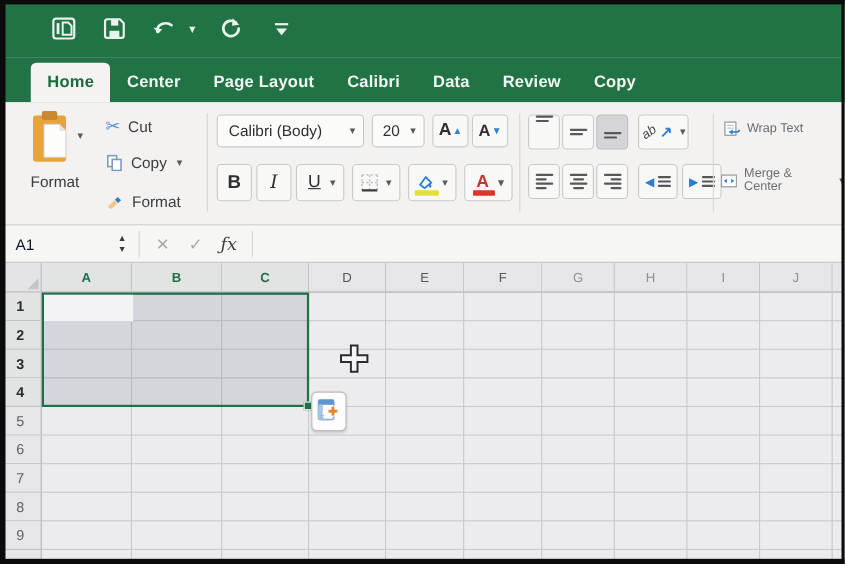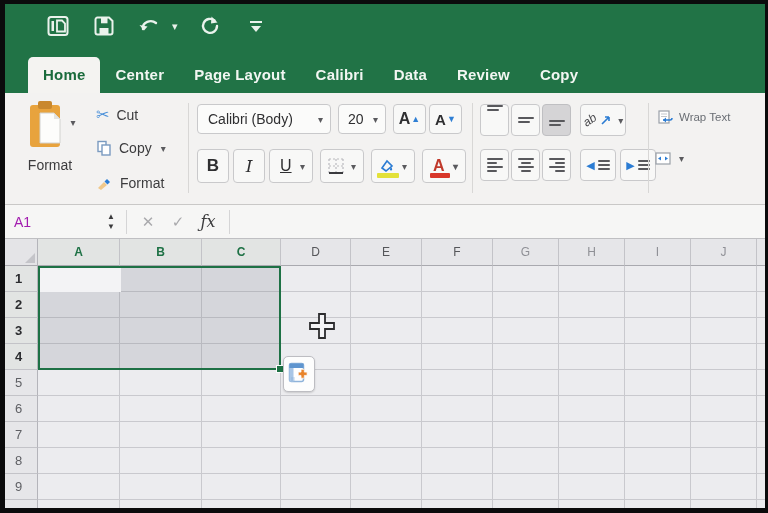--- a/index.html
+++ b/index.html
@@ -50,21 +50,21 @@
   .align-lines span { height:2px; background:#58585c; border-radius:1px; }
   .al-top { align-self:flex-start; margin-bottom:6px; }
   .al-bot { margin-top:6px; }
 
   .indent-arrow { color:#2b7cd3; font-size:11px; }
 
   .right-cmd { position:absolute; display:flex; align-items:center; gap:6px; font-size:11.5px; color:#6a6e74; }
 
   
   .formulabar { position:absolute; left:0; top:205px; width:768px; height:34px; background:#f6f6f5; border-bottom:1px solid #bfbfc2; display:flex; align-items:center; }
-  .namebox { width:100px; height:34px; display:flex; align-items:center; padding-left:14px; font-size:14px; color:#a21caf; }
+  .namebox { width:100px; height:34px; display:flex; align-items:center; padding-left:14px; font-size:14px; color:#0f172a; }
   .name-spinner { display:flex; flex-direction:column; gap:2px; font-size:8px; color:#3a3a3c; line-height:1; margin-left:2px; width:18px; align-items:center; }
   .fbar-sep { width:1px; height:24px; background:#d5d5d6; margin:0 6px; }
   .fbar-ico { width:30px; text-align:center; font-size:15px; color:#a9a9ac; }
   .fx { font-family:"DejaVu Serif", serif; font-style:italic; font-size:16px; color:#3c3c3e; }
 
   
   .sheet { position:absolute; left:0; top:239px; width:768px; height:274px; background:#ececef; }
   .corner { position:absolute; left:0; top:0; width:38px; height:27px; background:#e4e4e7; border-right:1px solid #b4b4ba; border-bottom:1px solid #a9a9af; }
   .corner:after { content:""; position:absolute; right:2px; bottom:2px; border-left:10px solid transparent; border-bottom:10px solid #c4c4c9; }
   .colheader { position:absolute; top:0; height:27px; background:#e6e6e9; border-right:1px solid #c3c3c8; border-bottom:1px solid #a9a9af; display:flex; align-items:center; justify-content:center; font-size:12px; color:#55565a; }
@@ -296,20 +296,21 @@
           <path d="M5 10 H12 q2 0 2-2" fill="none" stroke="#2b7cd3" stroke-width="1.5"></path>
           <path d="M5 10 l3-2.4 v4.8 Z" fill="#2b7cd3"></path>
         </svg>
       <span>Wrap Text</span>
     </div>
     <div class="right-cmd" style="left:655px; top:59px;">
       <svg width="16" height="13" viewBox="0 0 16 13">
           <rect x="1" y="1" width="14" height="11" fill="#fff" stroke="#9aa0a8" stroke-width="1.2"></rect>
           <path d="M3 6.5 l3-2 v4 Z M13 6.5 l-3-2 v4 Z" fill="#2b7cd3"></path>
         </svg>
+      <span>Merge &amp; Center</span>
       <span class="cmd-caret">▾</span>
     </div>
   </div>
 
   <div class="formulabar">
     <div class="namebox">
       <span>A1</span>
     </div>
     <div class="name-spinner">
       <span>▲</span>

